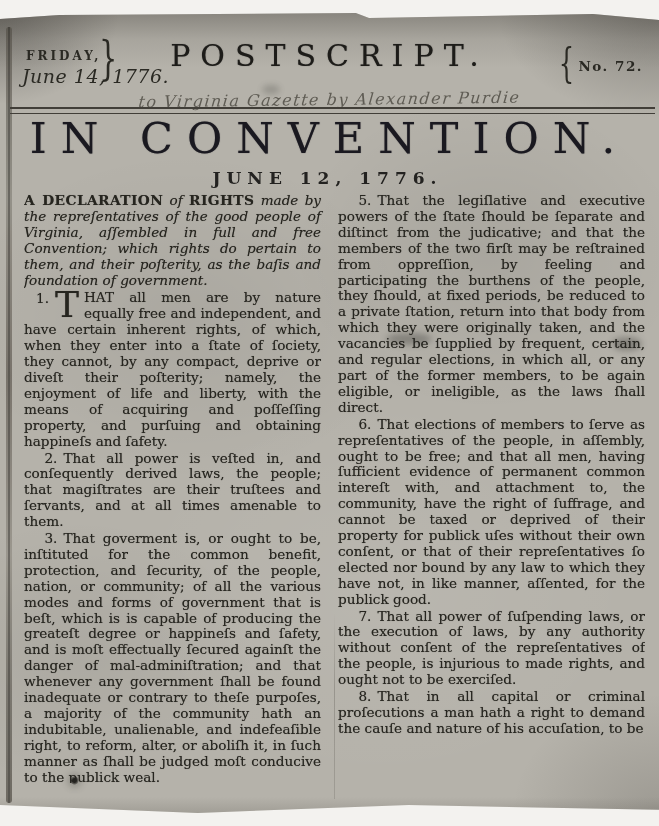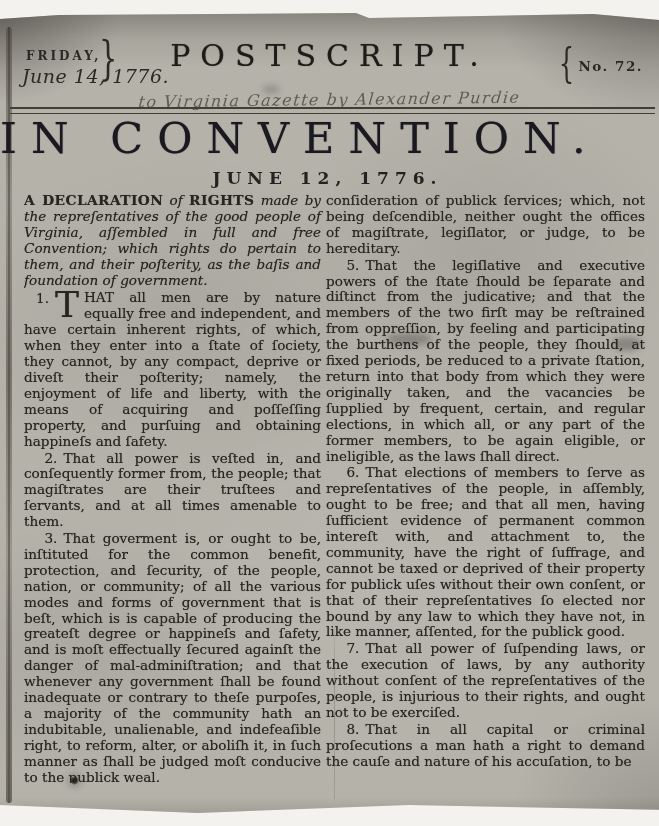--- a/index.html
+++ b/index.html
@@ -85,34 +85,34 @@
     opacity: 0.8;
   }
 
   .double-rule {
     position: absolute; left: 10px; right: 4px; top: 94px; height: 3.5px;
     border-top: 2px solid #413e38; border-bottom: 1.2px solid #413e38;
   }
 
   
   .conv-heading {
-    position: absolute; left: 0; right: 0; top: 100px; 
+    position: absolute; left: 0; right: 0; top: 100px; text-align: center;
     font-size: 43px; letter-spacing: 14px; color: #1a1920; font-weight: 500;
     text-shadow: 0 0 1px rgba(26,25,32,0.6);
     white-space: nowrap;
   }
   .conv-date {
     position: absolute; left: 0; right: 4px; top: 155px; text-align: center;
     font-size: 17px; letter-spacing: 6px; color: #232220; font-weight: bold;
   }
 
   
   .columns {
     position: absolute; left: 24px; right: 14px; top: 180px; bottom: 30px;
-    display: flex; gap: 5px; overflow: hidden;
+    display: flex; gap: 17px; overflow: hidden;
     color: #26251f;
     font-size: 13.6px; line-height: 15.9px;
     text-shadow: 0 0 0.7px rgba(40,38,34,0.55);
   }
   .col-left { width: 297px; flex: none; }
   .col-right { flex: 1; }
 
   p.art { margin: 0 0 1px 0; text-align: justify; text-indent: 1.5em; }
   p.cont { text-indent: 0; }
 
@@ -152,34 +152,33 @@
   <div class="columns">
 
     <div class="col-left">
       <p class="intro"><span class="caps">A DECLARATION</span><span> of </span><span class="caps">RIGHTS</span><span> made by the repreſentatives of the good people of Virginia, aſſembled in full and free Convention; which rights do pertain to them, and their poſterity, as the baſis and foundation of government.</span></p>
 
       <p class="art1"><span class="lead">
             <span class="artnum-1">1.</span>
             <span class="dropcap">T</span>
           </span><span>HAT all men are by nature equally free and independent, and have certain inherent rights, of which, when they enter into a ſtate of ſociety, they cannot, by any compact, deprive or diveſt their poſterity; namely, the enjoyment of life and liberty, with the means of acquiring and poſſeſſing property, and purſuing and obtaining happineſs and ſafety.</span></p>
 
-      <p class="art"><span class="artnum">2.</span><span>That all power is veſted in, and conſequently former from, the people; that magiſtrates are their truſtees and ſervants, and at all times amenable to them.</span></p>
+      <p class="art"><span class="artnum">2.</span><span>That all power is veſted in, and conſequently derived laws, the people; that magiſtrates are their truſtees and ſervants, and at all times amenable to them.</span></p>
 
       <p class="art"><span class="artnum">3.</span><span>That goverment is, or ought to be, inſtituted for the common benefit, protection, and ſecurity, of the people, nation, or community; of all the various modes and forms of government that is beſt, which is is capable of producing the greateſt degree or happineſs and ſafety, and is moſt effectually ſecured againſt the danger of mal-adminiſtration; and that whenever any government ſhall be found inadequate or contrary to theſe purpoſes, a majority of the community hath an indubitable, unalienable, and indefeaſible right, to reform, alter, or aboliſh it, in ſuch manner as ſhall be judged moſt conducive to the publick weal.</span></p>
 
     </div>
 
     <div class="col-right">
-      <p class="art cont">conſideration of publick ſervices; which, not being deſcendible, neither ought the offices of magiſtrate, legiſlator, or judge, to be hereditary.</p>
 
       <p class="art"><span class="artnum">5.</span><span>That the legiſlative and executive powers of the ſtate ſhould be ſeparate and diſtinct from the judicative; and that the members of the two firſt may be reſtrained from oppreſſion, by feeling and participating the burthens of the people, they ſhould, at fixed periods, be reduced to a private ſtation, return into that body from which they were originally taken, and the vacancies be ſupplied by frequent, certain, and regular elections, in which all, or any part of the former members, to be again eligible, or ineligible, as the laws ſhall direct.</span></p>
 
       <p class="art"><span class="artnum">6.</span><span>That elections of members to ſerve as repreſentatives of the people, in aſſembly, ought to be free; and that all men, having ſufficient evidence of permanent common intereſt with, and attachment to, the community, have the right of ſuffrage, and cannot be taxed or deprived of their property for publick uſes without their own conſent, or that of their repreſentatives ſo elected nor bound by any law to which they have not, in like manner, aſſented, for the publick good.</span></p>
 
-      <p class="art"><span class="artnum">7.</span><span>That all power of ſuſpending laws, or the execution of laws, by any authority without conſent of the repreſentatives of the people, is injurious to their rights, and ought not to be exerciſed.</span></p>
+      <p class="art"><span class="artnum">7.</span><span>That all power of ſuſpending laws, or the execution of laws, by any authority without conſent of the repreſentatives of the people, is injurious to made rights, and ought not to be exerciſed.</span></p>
 
       <p class="art"><span class="artnum">8.</span><span>That in all capital or criminal proſecutions a man hath a right to demand the cauſe and nature of his accuſation, to be</span></p>
     </div>
 
   </div>
 
   <div class="ink-spot"></div>
   <div class="smudge smudge-a"></div>
   <div class="smudge smudge-b"></div>
   <div class="smudge smudge-c"></div>

